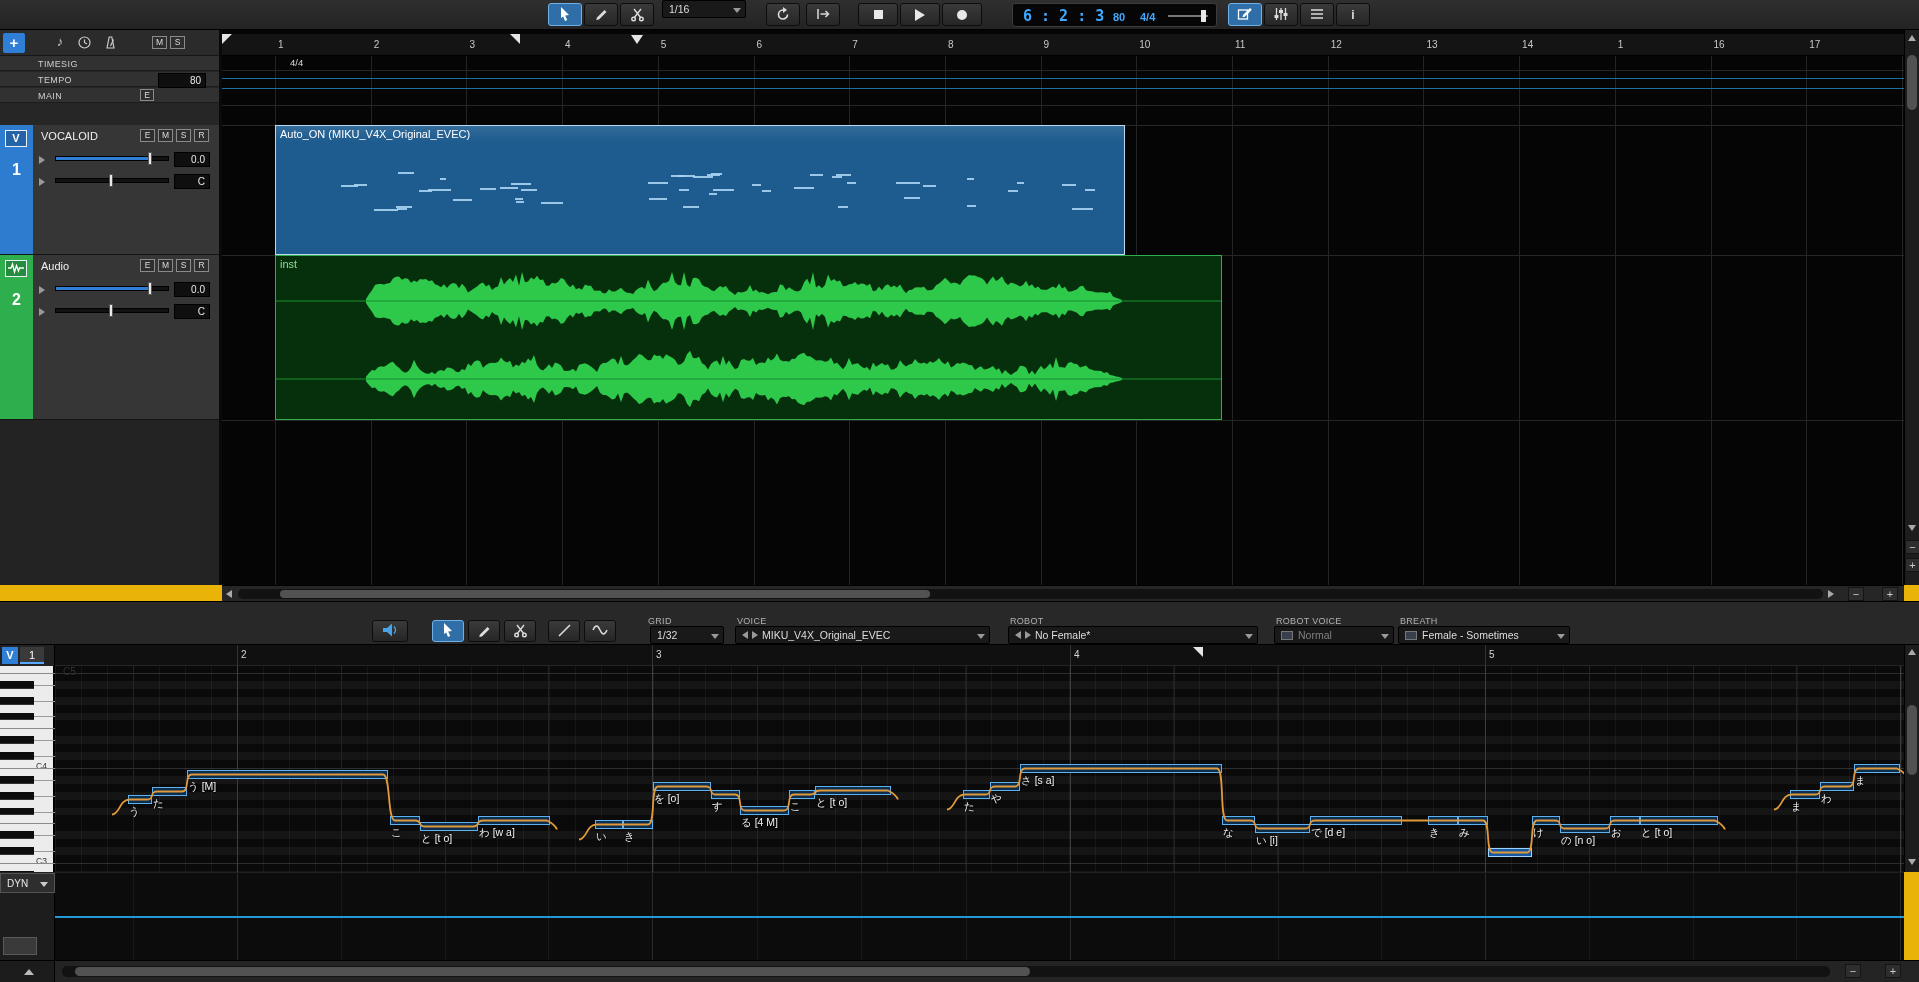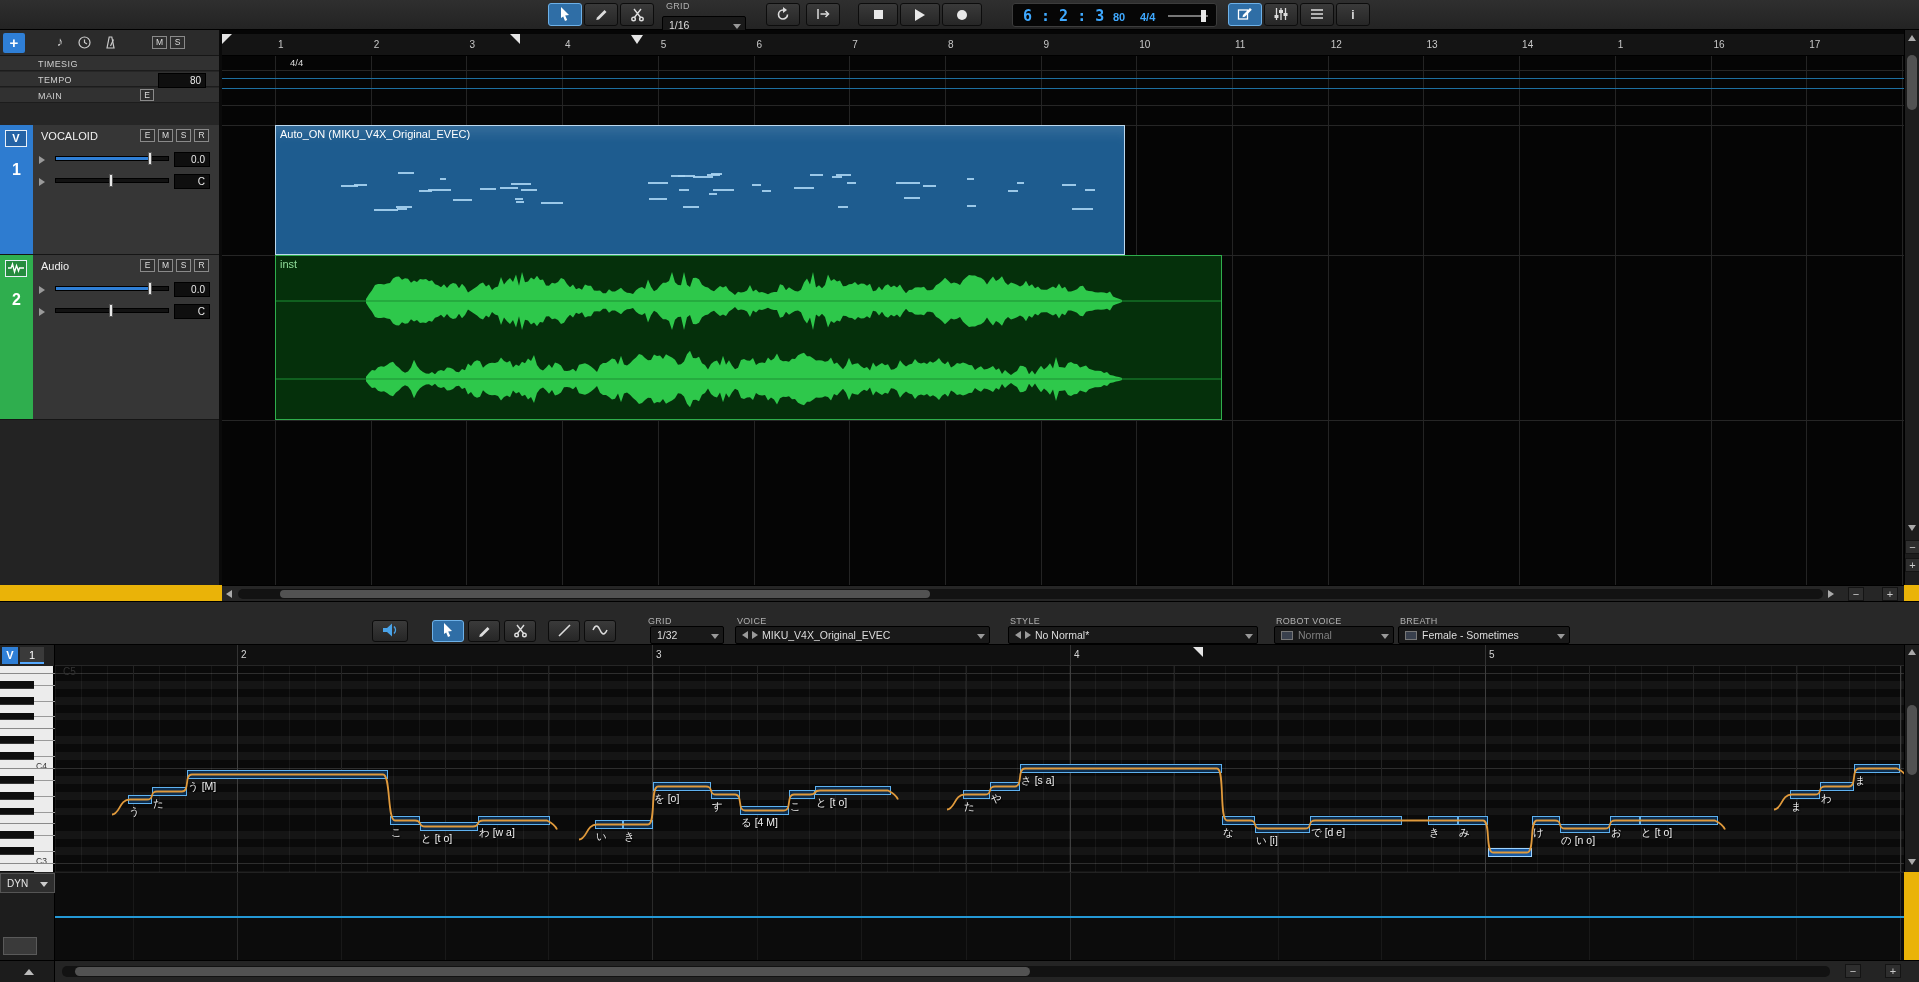--- a/index.html
+++ b/index.html
@@ -107,21 +107,21 @@
     <div class="tbtn" style="left:620px">
       <span><svg width="15" height="16">
             <g stroke="#ddd" stroke-width="1.4" fill="none">
               <path d="M4 3 L11 12 M11 3 L4 12"></path>
               <circle cx="3.6" cy="13" r="1.8"></circle>
               <circle cx="11.4" cy="13" r="1.8"></circle>
             </g>
           </svg></span>
     </div>
     <div class="lbl9" style="left:666px;top:1px">GRID</div>
-    <div class="dd" style="left:662px;top:16px;width:84px">
+    <div class="dd" style="left:662px;top:0;width:84px">
       <span>1/16</span>
         <i class="chev"></i>
     </div>
     <div class="tbtn" style="left:766px">
       <span><svg width="16" height="16">
             <path d="M12.5 8.5 A4.5 4.5 0 1 1 8 4" stroke="#ddd" stroke-width="1.6" fill="none"></path>
             <path d="M8 1 L8 7 L12 4 Z" fill="#ddd"></path>
           </svg></span>
     </div>
     <div class="tbtn" style="left:806px">
@@ -433,25 +433,25 @@
     </div>
 
     <div class="lbl9" style="left:737px;top:14px">VOICE</div>
     <div class="dd" style="left:735px;top:24px;width:255px">
       <i class="spin spinL"></i>
         <i class="spin spinR"></i>
       <span>MIKU_V4X_Original_EVEC</span>
         <i class="chev"></i>
     </div>
 
-    <div class="lbl9" style="left:1010px;top:14px">STYLE</div>
+    <div class="lbl9" style="left:1010px;top:14px">ROBOT</div>
     <div class="dd" style="left:1008px;top:24px;width:250px">
       <i class="spin spinL"></i>
         <i class="spin spinR"></i>
-      <span>No Normal*</span>
+      <span>No Female*</span>
         <i class="chev"></i>
     </div>
 
     <div class="lbl9" style="left:1276px;top:14px">ROBOT VOICE</div>
     <div class="dd" style="left:1274px;top:24px;width:120px;color:#808080">
       <span class="swatch"></span>
       <span>Normal</span>
         <i class="chev"></i>
     </div>
 

